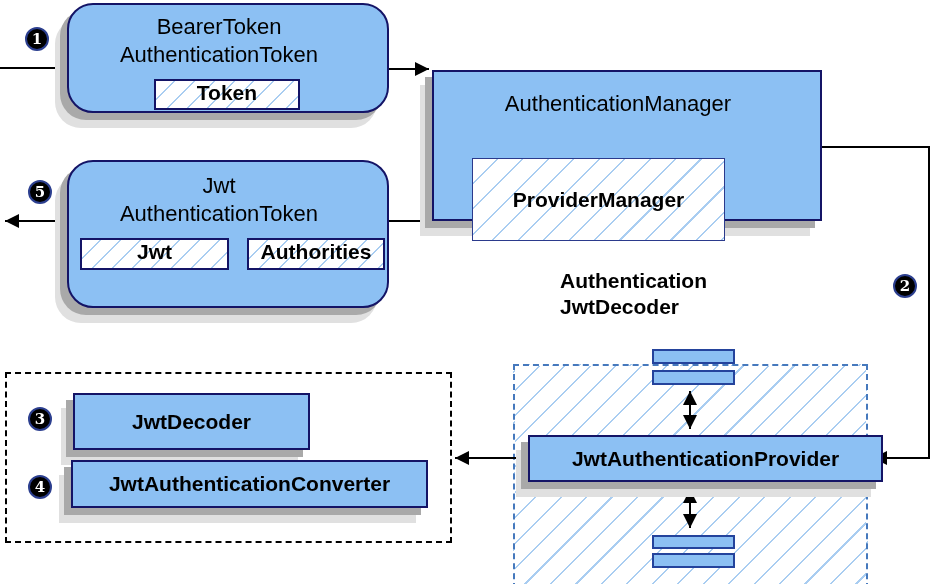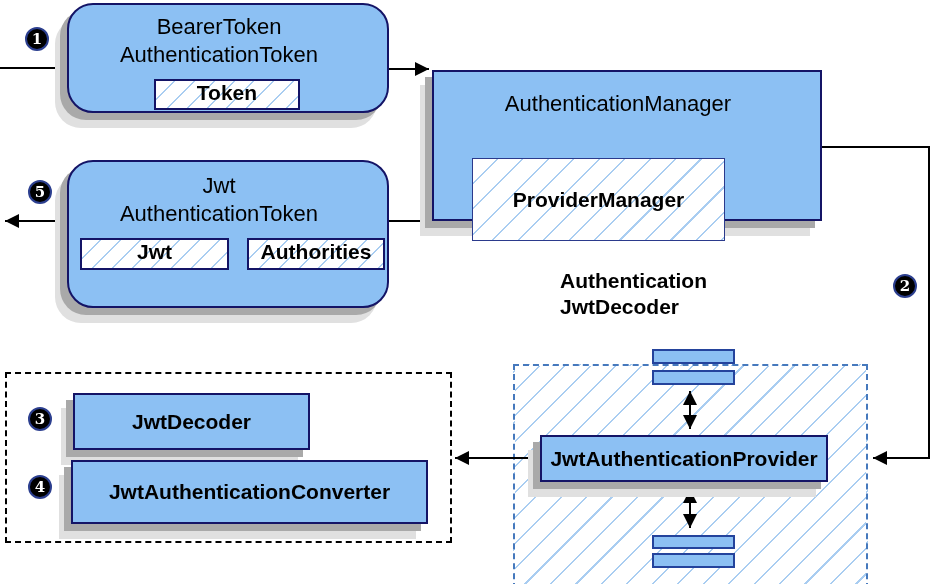--- a/index.html
+++ b/index.html
@@ -117,30 +117,30 @@
   <div class="abs caption" style="left:560px;top:268px;width:260px;">
     <div>Authentication</div>
     <div>JwtDecoder</div>
   </div>
 
   <div class="abs dashed-blue hatch-wide" style="left:513px;top:332px;width:355px;height:245px;"></div>
 
   <div class="abs bar" style="left:652px;top:349px;width:83px;height:15px;"></div>
   <div class="abs bar" style="left:652px;top:370px;width:83px;height:15px;"></div>
 
-  <div class="abs node center-label" style="left:540px;top:435px;width:288px;height:47px;align-items:center;">
+  <div class="abs node center-label" style="left:528px;top:435px;width:355px;height:47px;align-items:center;">
     <span>JwtAuthenticationProvider</span>
   </div>
 
   <div class="abs bar" style="left:652px;top:535px;width:83px;height:14px;"></div>
   <div class="abs bar" style="left:652px;top:553px;width:83px;height:15px;"></div>
 
   <div class="abs dashed-black" style="left:5px;top:372px;width:447px;height:171px;background:transparent;"></div>
 
   <div class="abs node center-label" style="left:73px;top:393px;width:237px;height:57px;">
     <span>JwtDecoder</span>
   </div>
 
-  <div class="abs node center-label" style="left:71px;top:460px;width:357px;height:64px;">
+  <div class="abs node center-label" style="left:71px;top:460px;width:357px;height:48px;">
     <span>JwtAuthenticationConverter</span>
   </div>
 
 </div>
 
 </body></html>

